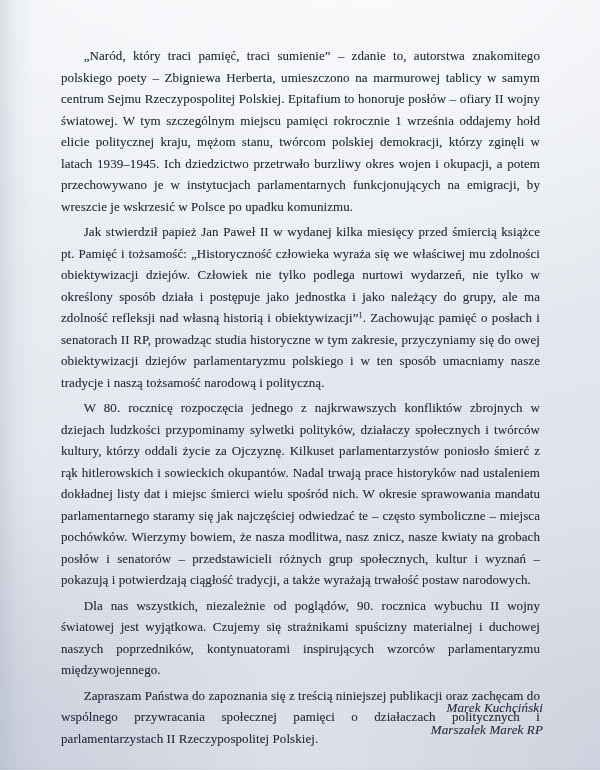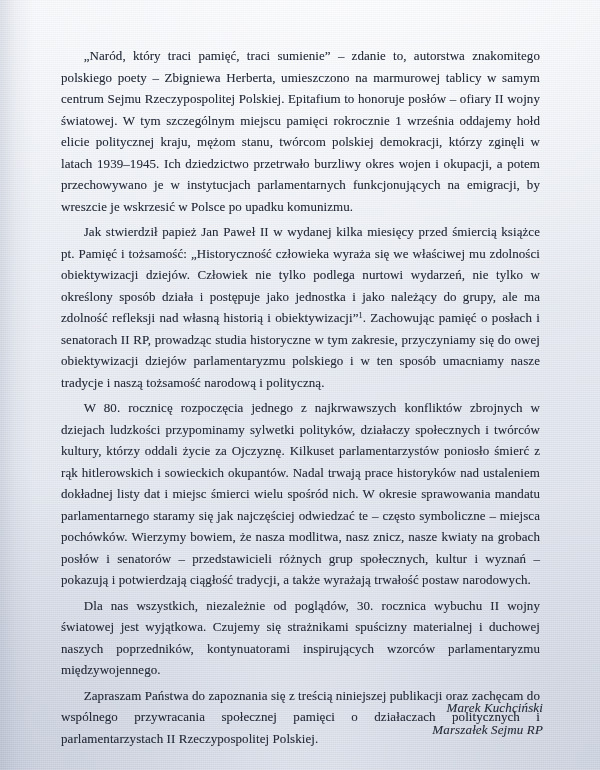--- a/index.html
+++ b/index.html
@@ -130,24 +130,24 @@
 <div class="page">
 
   <div class="text-column">
 
     <p class="body-paragraph">„Naród, który traci pamięć, traci sumienie” – zdanie to, autorstwa znakomitego polskiego poety – Zbigniewa Herberta, umieszczono na marmurowej tablicy w samym centrum Sejmu Rzeczypospolitej Polskiej. Epitafium to honoruje posłów – ofiary II wojny światowej. W tym szczególnym miejscu pamięci rokrocznie 1 września oddajemy hołd elicie politycznej kraju, mężom stanu, twórcom polskiej demokracji, którzy zginęli w latach 1939–1945. Ich dziedzictwo przetrwało burzliwy okres wojen i okupacji, a potem przechowywano je w instytucjach parlamentarnych funkcjonujących na emigracji, by wreszcie je wskrzesić w Polsce po upadku komunizmu.</p>
 
     <p class="body-paragraph">Jak stwierdził papież Jan Paweł II w wydanej kilka miesięcy przed śmiercią książce pt. <span class="title-italic">Pamięć i tożsamość</span>: „Historyczność człowieka wyraża się we właściwej mu zdolności obiektywizacji dziejów. Człowiek nie tylko podlega nurtowi wydarzeń, nie tylko w określony sposób działa i postępuje jako jednostka i jako należący do grupy, ale ma zdolność refleksji nad własną historią i obiektywizacji”<span class="footnote-ref">1</span>. Zachowując pamięć o posłach i senatorach II RP, prowadząc studia historyczne w tym zakresie, przyczyniamy się do owej obiektywizacji dziejów parlamentaryzmu polskiego i w ten sposób umacniamy nasze tradycje i naszą tożsamość narodową i polityczną.</p>
 
     <p class="body-paragraph">W 80. rocznicę rozpoczęcia jednego z najkrwawszych konfliktów zbrojnych w dziejach ludzkości przypominamy sylwetki polityków, działaczy społecznych i twórców kultury, którzy oddali życie za Ojczyznę. Kilkuset parlamentarzystów poniosło śmierć z rąk hitlerowskich i sowieckich okupantów. Nadal trwają prace historyków nad ustaleniem dokładnej listy dat i miejsc śmierci wielu spośród nich. W okresie sprawowania mandatu parlamentarnego staramy się jak najczęściej odwiedzać te – często symboliczne – miejsca pochówków. Wierzymy bowiem, że nasza modlitwa, nasz znicz, nasze kwiaty na grobach posłów i senatorów – przedstawicieli różnych grup społecznych, kultur i wyznań – pokazują i potwierdzają ciągłość tradycji, a także wyrażają trwałość postaw narodowych.</p>
 
-    <p class="body-paragraph">Dla nas wszystkich, niezależnie od poglądów, 30. rocznica wybuchu II wojny światowej jest wyjątkowa. Czujemy się strażnikami spuścizny materialnej i duchowej naszych poprzedników, kontynuatorami inspirujących wzorców parlamentaryzmu międzywojennego.</p>
+    <p class="body-paragraph">Dla nas wszystkich, niezależnie od poglądów, 90. rocznica wybuchu II wojny światowej jest wyjątkowa. Czujemy się strażnikami spuścizny materialnej i duchowej naszych poprzedników, kontynuatorami inspirujących wzorców parlamentaryzmu międzywojennego.</p>
 
     <p class="body-paragraph">Zapraszam Państwa do zapoznania się z treścią niniejszej publikacji oraz zachęcam do wspólnego przywracania społecznej pamięci o działaczach politycznych i parlamentarzystach II Rzeczypospolitej Polskiej.</p>
 
   </div>
 
   <div class="signature-block">
     <span class="signature-line">Marek Kuchciński</span>
-    <span class="signature-line">Marszałek Sejmu RP</span>
+    <span class="signature-line">Marszałek Marek RP</span>
   </div>
 
 </div>
 
 </body></html>

